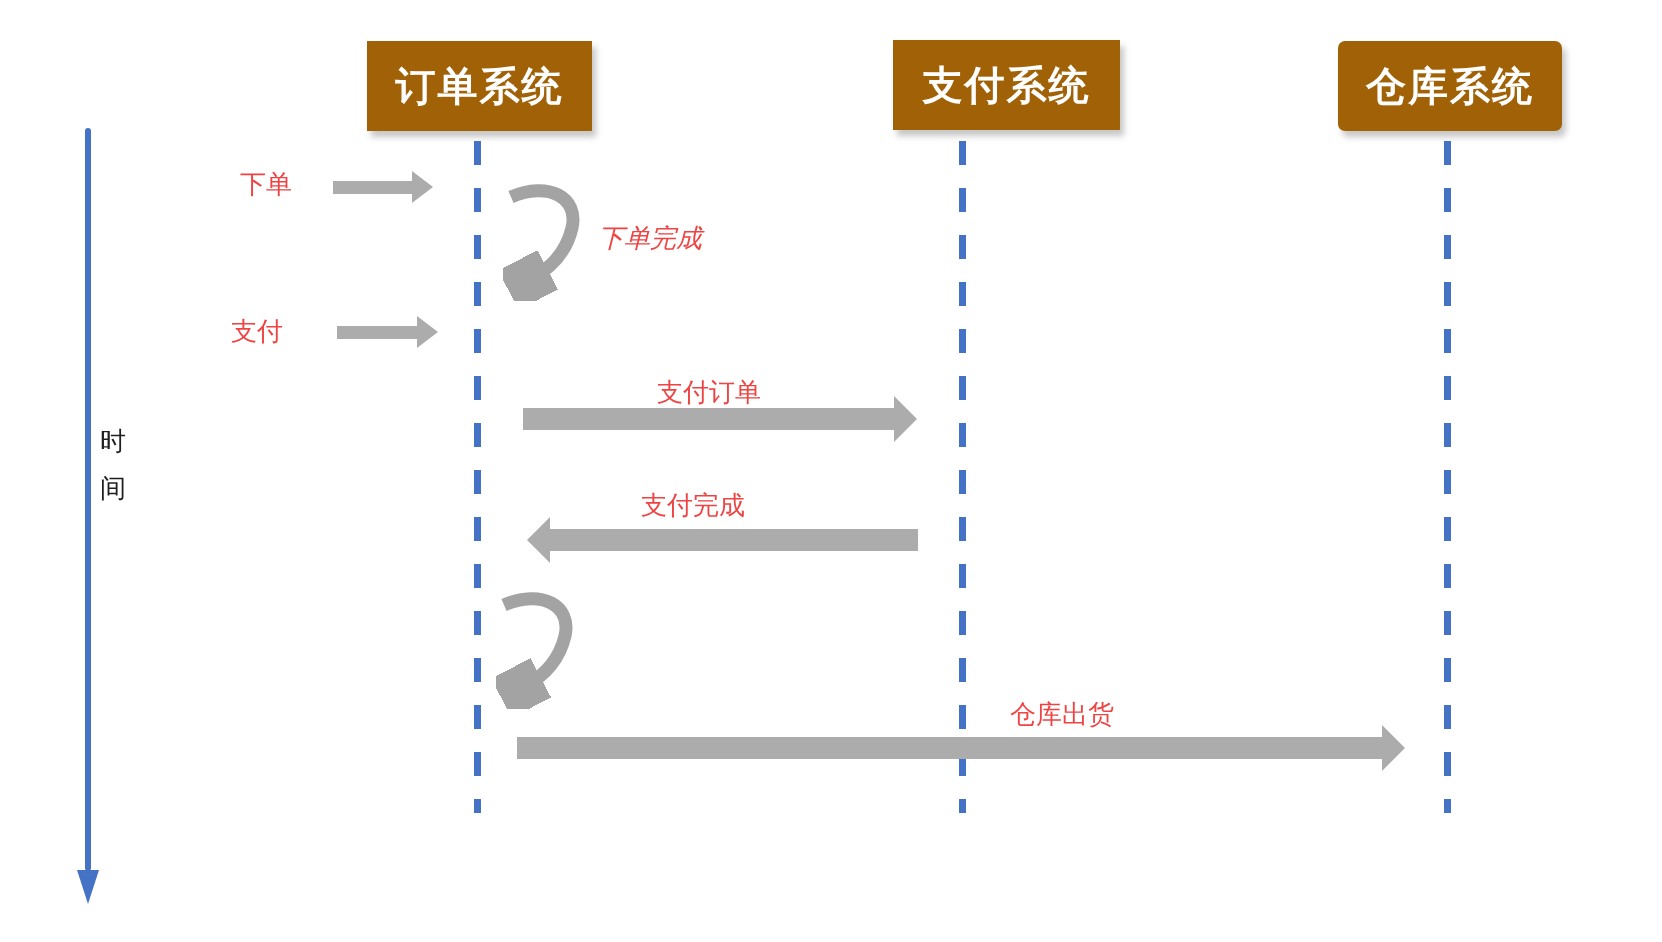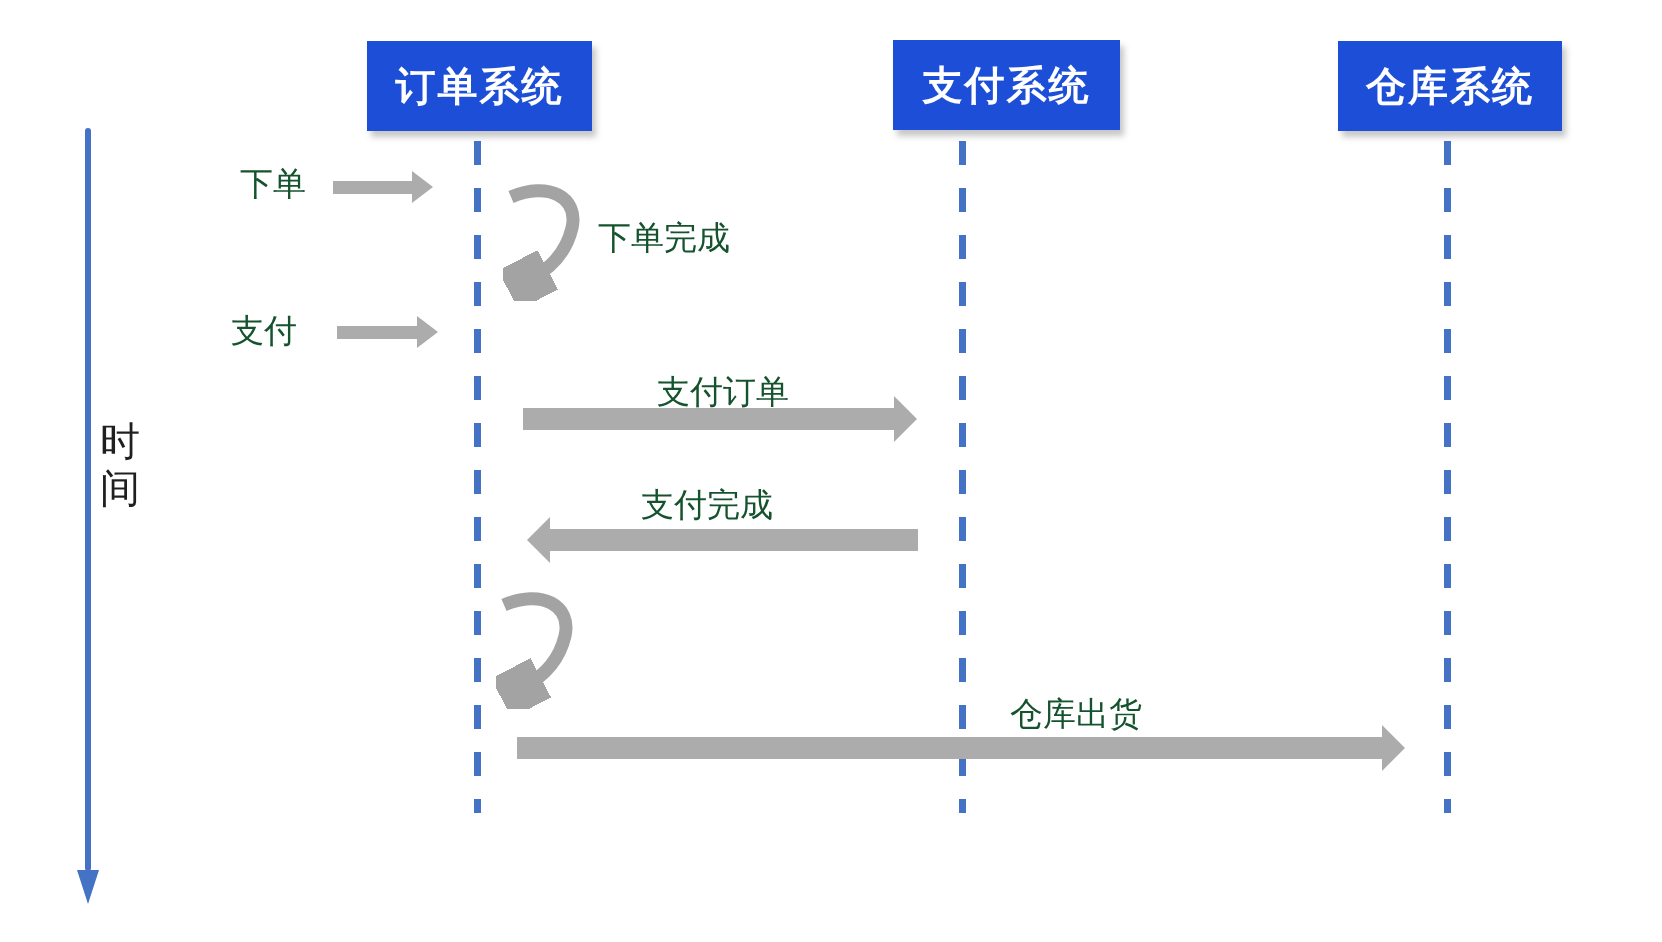--- a/index.html
+++ b/index.html
@@ -4,81 +4,81 @@
 <style>
   * { margin:0; padding:0; box-sizing:border-box; }
   html,body { background:#ffffff; }
   .canvas {
     position:relative; width:1662px; height:942px; background:#ffffff;
     overflow:hidden; font-family:"Liberation Sans", sans-serif;
   }
 
   
   .actor {
-    position:absolute; height:90px; background:#1d4ed8; color:#ffffff;
+    position:absolute; height:90px; background:#a16207; color:#ffffff;
     display:flex; align-items:center; justify-content:center;
     font-size:40px; font-weight:bold; letter-spacing:2px;
     box-shadow:4px 6px 6px rgba(130,130,130,0.45);
   }
 
   
   .lifeline {
     position:absolute; width:7px; top:141px; height:672px;
     background:repeating-linear-gradient(180deg, #4472C4 0 24px, transparent 24px 47px);
   }
 
   
   .ta-line { position:absolute; left:85px; top:128px; width:6px; height:743px; background:#4472C4; border-radius:3px; }
   .ta-head {
     position:absolute; left:77px; top:870px; width:0; height:0;
     border-left:11px solid transparent; border-right:11px solid transparent;
     border-top:34px solid #4472C4;
   }
   .ta-label {
     position:absolute; left:100px; top:418px; width:40px;
-    font-size:40px; line-height:47px; color:#1f1f1f; word-break:break-all; text-align:left;
+    font-size:26px; line-height:47px; color:#1f1f1f; word-break:break-all; text-align:left;
   }
 
   
   .harrow { position:absolute; display:flex; align-items:center; }
   .harrow .shaft { flex:1; background:#ACACAC; }
   .harrow.sm { height:32px; }
   .harrow.sm .shaft { height:13px; }
   .harrow.sm .head-right { width:0; height:0; border-left:21px solid #ACACAC; border-top:16px solid transparent; border-bottom:16px solid transparent; }
   .harrow.lg { height:46px; }
   .harrow.lg .shaft { height:22px; }
   .harrow.lg .head-right { width:0; height:0; border-left:23px solid #ACACAC; border-top:23px solid transparent; border-bottom:23px solid transparent; }
   .harrow.lg .head-left  { width:0; height:0; border-right:23px solid #ACACAC; border-top:23px solid transparent; border-bottom:23px solid transparent; }
 
   
   .loop { position:absolute; width:80px; height:120px; }
   .loop path { stroke:#A3A3A3; stroke-width:13; fill:none; }
   .loop .mk { fill:#A3A3A3; }
 
   
   .msg-label {
-    position:absolute; font-size:33px; line-height:34px; color:#14532d; white-space:nowrap;
+    position:absolute; font-size:26px; line-height:34px; color:#ef4444; white-space:nowrap;
   }
 </style>
 </head>
 <body>
 
 <div class="canvas">
 
   <div class="ta-line"></div>
   <div class="ta-head"></div>
   <div class="ta-label">时间</div>
 
   <div class="actor" style="left:367px; top:41px; width:225px;">
     <span>订单系统</span>
   </div>
   <div class="actor" style="left:851px; top:40px; width:227px;margin-left:42px;">
     <span>支付系统</span>
   </div>
-  <div class="actor" style="left:1338px; top:41px; width:224px;">
+  <div class="actor" style="left:1338px; top:41px; width:224px;border-radius:7px;">
     <span>仓库系统</span>
   </div>
 
   <div class="lifeline" style="left:474px;"></div>
   <div class="lifeline" style="left:959px;"></div>
   <div class="lifeline" style="left:1444px;"></div>
 
   <div class="msg-label" style="left:240px; top:167px;">下单</div>
   <div class="harrow sm" style="left:333px; top:171px; width:100px;">
     <div class="shaft"></div>
@@ -86,21 +86,21 @@
   </div>
 
   <svg class="loop" style="left:503px; top:181px;" viewBox="0 0 80 120">
     <defs>
       <marker id="mk1" viewBox="0 0 10 10" refX="4" refY="5" markerWidth="3.4" markerHeight="3.4" orient="auto" markerUnits="strokeWidth">
         <path class="mk" d="M0 0 L10 5 L0 10 z" stroke="none"></path>
       </marker>
     </defs>
     <path d="M 8 16 C 45 0, 76 16, 69 47 C 63 72, 48 87, 29 97" marker-end="url(#mk1)"></path>
   </svg>
-  <div class="msg-label" style="left:598px; top:221px;">下单完成</div>
+  <div class="msg-label" style="left:598px; top:221px;font-style:italic;">下单完成</div>
 
   <div class="msg-label" style="left:231px; top:314px;">支付</div>
   <div class="harrow sm" style="left:337px; top:316px; width:101px;">
     <div class="shaft"></div>
     <div class="head-right"></div>
   </div>
 
   <div class="msg-label" style="left:657px; top:362px;margin-top:13px;">支付订单</div>
   <div class="harrow lg" style="left:523px; top:396px; width:394px;">
     <div class="shaft"></div>

